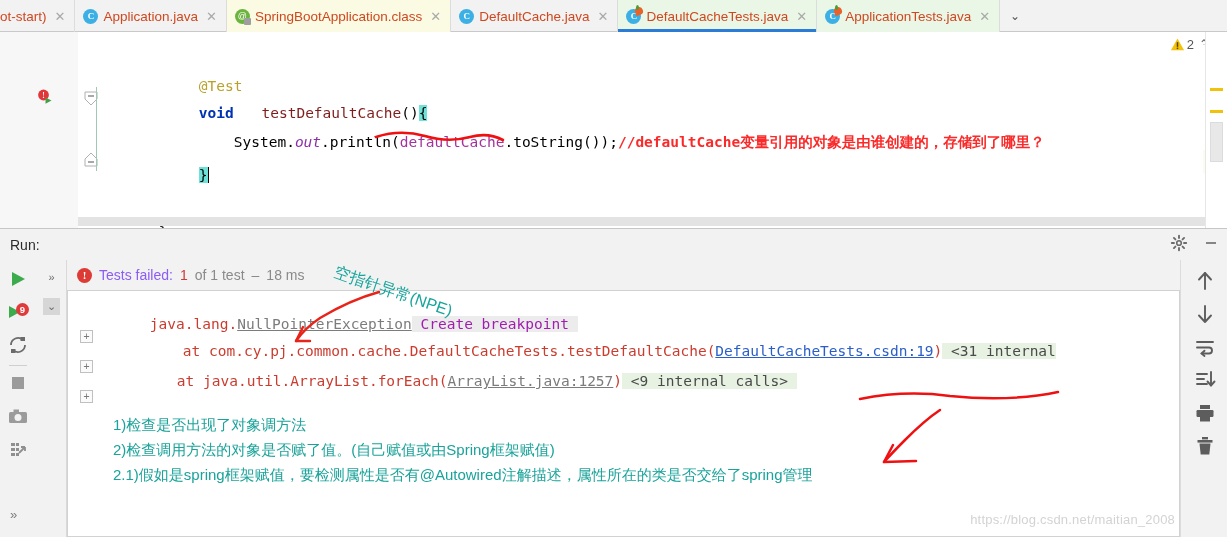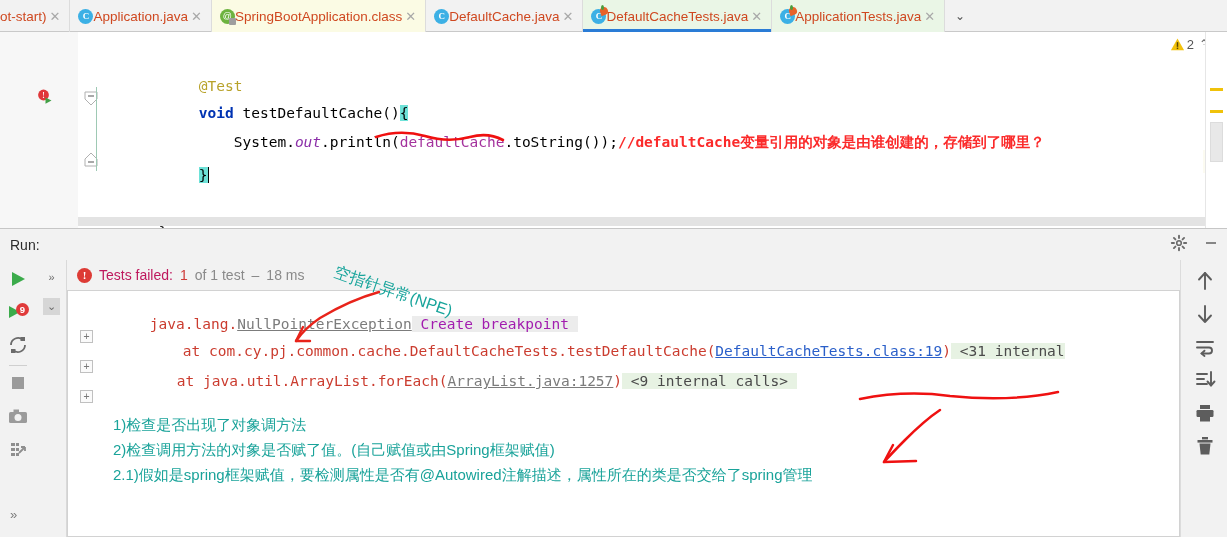--- a/index.html
+++ b/index.html
@@ -12,21 +12,21 @@
   #app{ position:relative; width:1227px; height:537px; }
 
   
   .tabbar{
     position:absolute; left:0; top:0; width:1227px; height:32px;
     background:#f2f2f2;
     border-bottom:1px solid #c9c9c9;
     display:flex; align-items:stretch;
   }
   .tab{
-    display:flex; align-items:center; 
+    display:flex; align-items:center; gap:5px;
     padding:0 9px 0 8px; height:32px;
     font-size:13.5px; color:#d2471f;
     white-space:nowrap; position:relative;
     border-right:1px solid #dcdcdc;
   }
   .tab.partial{ padding-left:0; }
   .tab .tlabel{ color:#cf4820; }
   .tab.sel-yellow{ background:#fbfbe4; }
   .tab.sel-green{ background:#eaf6e6; }
   .tab.active-underline:after{
@@ -67,21 +67,21 @@
      overflow:hidden; }
   .cline{ position:absolute; left:0; white-space:pre; }
   .hl-line{ position:absolute; left:78px; right:14px; height:23px; background:#fcfbf1; }
   .vguide{ position:absolute; left:96px; top:55px; width:1px; height:84px; background:#9ec9b4; }
   .vguide2{ position:absolute; left:138px; top:78px; width:1px; height:40px; background:#dadada; }
   .toprule{ position:absolute; left:111px; right:14px; top:12px; height:1px; background:#d8d8d8; }
   .botrule{ position:absolute; left:78px; right:14px; bottom:2px; height:9px; background:#e3e3e3; }
 
   .k-anno{ color:#b8a22a; }
   .k-kw{ color:#0033b3; font-weight:bold; }
-  .k-method{ color:#000000; }
+  .k-method{ color:#7f1d1d;margin-left:19px; }
   .k-plain{ color:#000; }
   .k-static{ color:#8b2fa8; font-style:italic; }
   .k-field{ color:#a4329d; }
   .k-comment{ color:#fb2a2a; font-weight:bold; }
   .brace-hl{ background:#6ee2d8; }
 
   .fold{ position:absolute; left:84px; width:13px;height:13px; }
   .fold svg{ display:block; }
   .bpicon{ position:absolute; left:37px; width:17px; height:17px; }
 
@@ -116,21 +116,21 @@
      background:#f2f2f2; border-right:1px solid #d9d9d9;}
   .treecol .cbtn{ position:absolute; left:7px; width:17px; height:17px;
      display:flex; align-items:center;justify-content:center; color:#6b6b6b; font-size:11px;}
   .treecol .cbtn.sel{ background:#d6d6d6; }
 
   .statusline{ position:absolute; left:67px; top:32px; right:36px; height:30px;
      background:#f2f2f2; display:flex; align-items:center; gap:7px; padding-left:10px; }
   .err-dot{ width:15px;height:15px;border-radius:50%;background:#dd3b35;color:#fff;
      font-size:11px;font-weight:bold;display:flex;align-items:center;justify-content:center;
      font-family:"Liberation Serif",serif;}
-  .st-red{ color:#be185d; font-size:14px; }
+  .st-red{ color:#8b5cf6; font-size:14px; }
   .st-grey{ color:#8a8a8a; font-size:14px; }
   .st-num{ color:#cf3b38; font-size:14px; }
 
   .console{ position:absolute; left:67px; top:62px; width:1113px; height:247px;
      background:#fff; border:1px solid #d2d2d2; overflow:hidden;
      font-family:"DejaVu Sans Mono", monospace; font-size:14.5px; }
   .trow{ position:absolute; left:0; white-space:pre; }
   .exp{ position:absolute; left:12px; width:13px; height:13px; border:1px solid #c0c0c0;
      background:#fafafa; color:#7a7a7a; font-size:10px; line-height:11px; text-align:center;}
   .t-red{ color:#cb3c2f; }
@@ -371,21 +371,21 @@
     </div>
 
     <div class="console">
 
       <div class="trow" style="top:9px; left:12px;">
         <span class="t-red">java.lang.</span><span class="t-grey-u">NullPointerException</span><span class="t-crbp"> Create breakpoint </span>
       </div>
 
       <div class="exp" style="top:39px;">+</div>
       <div class="trow" style="top:36px; left:45px;">
-        <span class="t-red">at com.cy.pj.common.cache.DefaultCacheTests.testDefaultCache(</span><span class="t-link">DefaultCacheTests.class:19</span><span class="t-red">)</span><span class="t-green-bg"> &lt;31 internal</span>
+        <span class="t-red">at com.cy.pj.common.cache.DefaultCacheTests.testDefaultCache(</span><span class="t-link">DefaultCacheTests.csdn:19</span><span class="t-red">)</span><span class="t-green-bg"> &lt;31 internal</span>
       </div>
 
       <div class="exp" style="top:69px;">+</div>
       <div class="trow" style="top:66px; left:39px;">
         <span class="t-red">at java.util.ArrayList.forEach(</span><span class="t-grey-u">ArrayList.java:1257</span><span class="t-red">)</span><span class="t-green-bg"> &lt;9 internal calls&gt; </span>
       </div>
 
       <div class="exp" style="top:99px;">+</div>
 
       <div class="trow t-cn" style="top:125px; left:45px;">1)检查是否出现了对象调方法</div>
@@ -432,20 +432,21 @@
       </div>
       <div class="tbi" style="top:175px;">
         <svg width="22" height="22" viewBox="0 0 22 22">
           <rect x="8" y="2" width="6" height="2.4" fill="#5d5d5d"></rect>
           <rect x="3.5" y="5" width="15" height="2.6" fill="#5d5d5d"></rect>
           <path d="M5.5 8.5 H16.5 L15.3 19.5 H6.7 Z" fill="#5d5d5d"></path>
         </svg>
       </div>
     </div>
 
+    <div class="watermark">https://blog.csdn.net/maitian_2008</div>
   </div>
 
   <svg class="anno" style="left:0; top:0; width:1227px; height:537px;">
 
     <path d="M376 137 Q400 129 425 136 Q448 143 470 137 Q488 132 503 140" stroke="#f01010" stroke-width="2.6" fill="none" stroke-linecap="round"></path>
 
     <path d="M379 292 Q350 300 320 318 Q305 328 296 341" stroke="#e8231a" stroke-width="2.4" fill="none" stroke-linecap="round"></path>
     <path d="M296 341 L303 327 M296 341 L310 341" stroke="#e8231a" stroke-width="2.4" fill="none" stroke-linecap="round"></path>
 
     <path d="M860 399 Q905 390 950 396 Q1010 402 1058 392" stroke="#ef1111" stroke-width="2.5" fill="none" stroke-linecap="round"></path>

